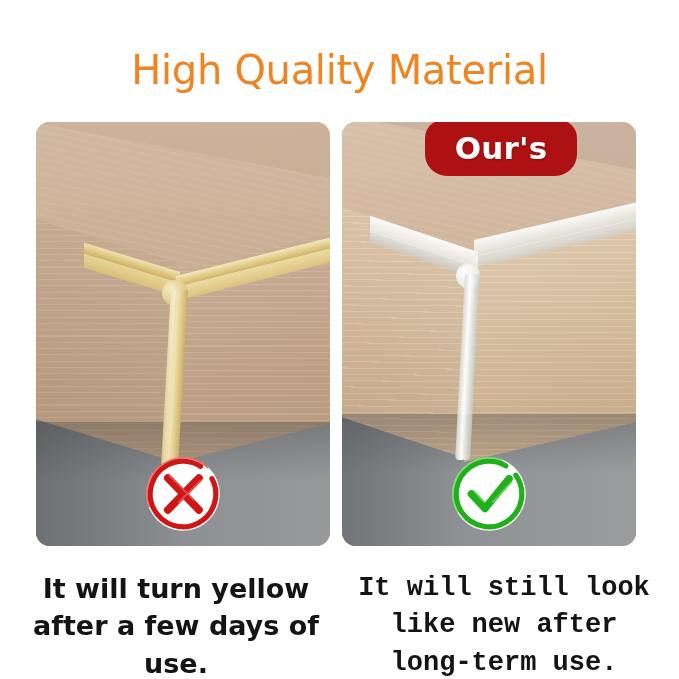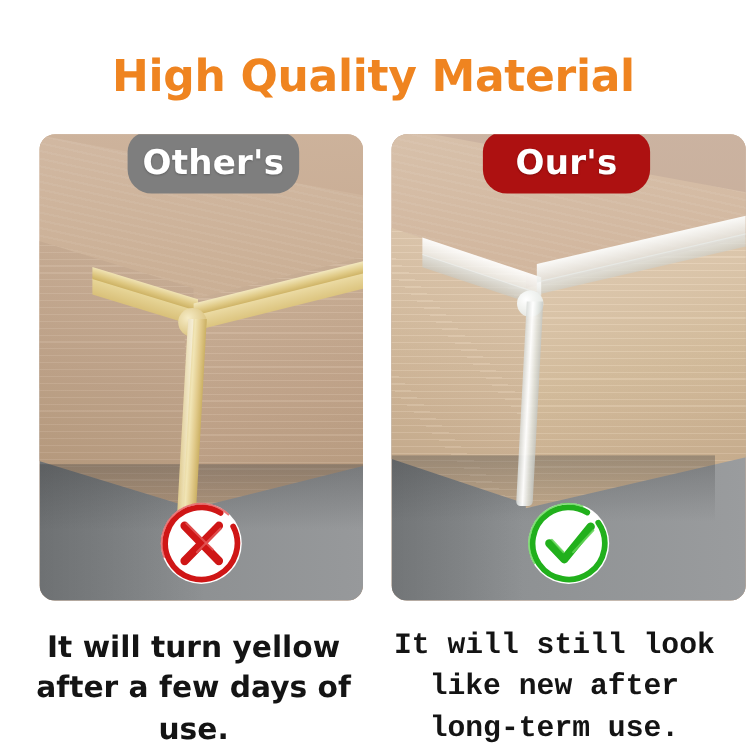--- a/index.html
+++ b/index.html
@@ -16,21 +16,21 @@
   }
 
   
   .page-title {
     position: absolute;
     top: 47px;
     left: 0;
     width: 679px;
     text-align: center;
     font-size: 40px;
-    font-weight: bold;
+    font-weight: normal;
     letter-spacing: -0.3px;
     color: #ef8420;
     font-family: "DejaVu Sans", "Liberation Sans", sans-serif;
   }
 
   
   .compare-row {
     position: absolute;
     top: 122px;
     left: 36px;
@@ -41,21 +41,21 @@
   .panel {
     position: absolute;
     top: 0;
     width: 294px;
     height: 424px;
     border-radius: 14px;
     overflow: hidden;
     background: #c9ac93;
   }
   .panel-left  { left: 0; }
-  .panel-right { left: 320px; padding-left: 28px; }
+  .panel-right { left: 306px; }
 
   
   .scene { position: absolute; inset: 0; }
 
   
   .l-bg {
     position: absolute; inset: 0;
     background: linear-gradient(177deg, #cdb39c 0%, #c6a88f 42%, #c2a288 60%, #bf9f85 100%);
   }
   .l-wall {
@@ -319,21 +319,20 @@
       <div class="guard-y-faceA"></div>
       <div class="guard-y-faceB"></div>
       <div class="guard-y-topA"></div>
       <div class="guard-y-topB"></div>
       <div class="guard-y-knee"></div>
       <div class="guard-y-post">
         <div class="guard-y-post-hi"></div>
       </div>
     </div>
 
-    <div class="badge badge-other">Other's</div>
 
     <div class="status-icon">
       <svg viewBox="0 0 100 100" xmlns="http://www.w3.org/2000/svg">
         <circle cx="50" cy="50" r="46" fill="#ffffff"></circle>
         <circle cx="50" cy="50" r="41" fill="none" stroke="#cf1616" stroke-width="6.5" stroke-linecap="round" stroke-dasharray="236 42" transform="rotate(-28 50 50)"></circle>
         <circle cx="50" cy="50" r="45" fill="none" stroke="#e24b4b" stroke-width="2.2" stroke-linecap="round" stroke-dasharray="120 200" transform="rotate(160 50 50)" opacity="0.75"></circle>
         <path d="M31 30 L70 70" stroke="#cf1616" stroke-width="9.5" stroke-linecap="round" fill="none"></path>
         <path d="M70 30 L31 70" stroke="#cf1616" stroke-width="9.5" stroke-linecap="round" fill="none"></path>
         <path d="M33 27 L63 57" stroke="#e35a5a" stroke-width="2.4" stroke-linecap="round" fill="none" opacity="0.8"></path>
         <path d="M72 33 L45 60" stroke="#e35a5a" stroke-width="2.4" stroke-linecap="round" fill="none" opacity="0.8"></path>

